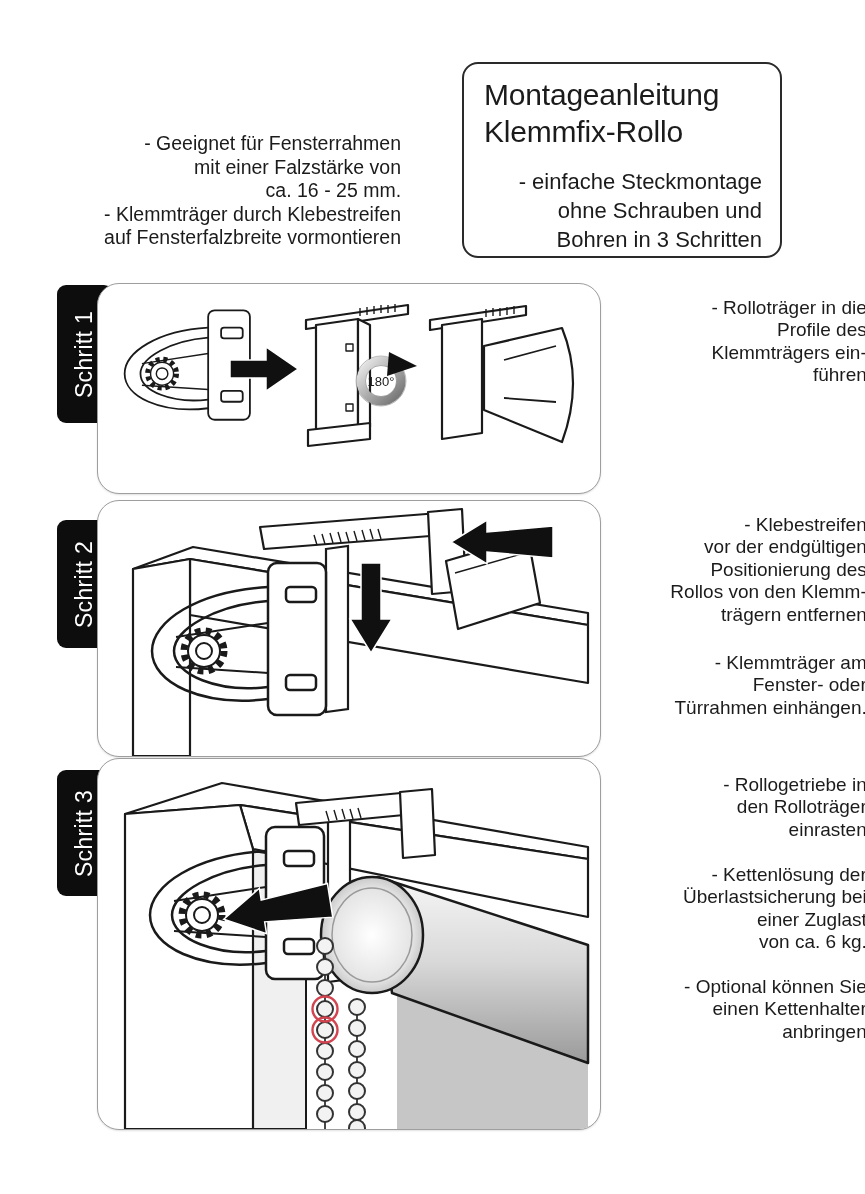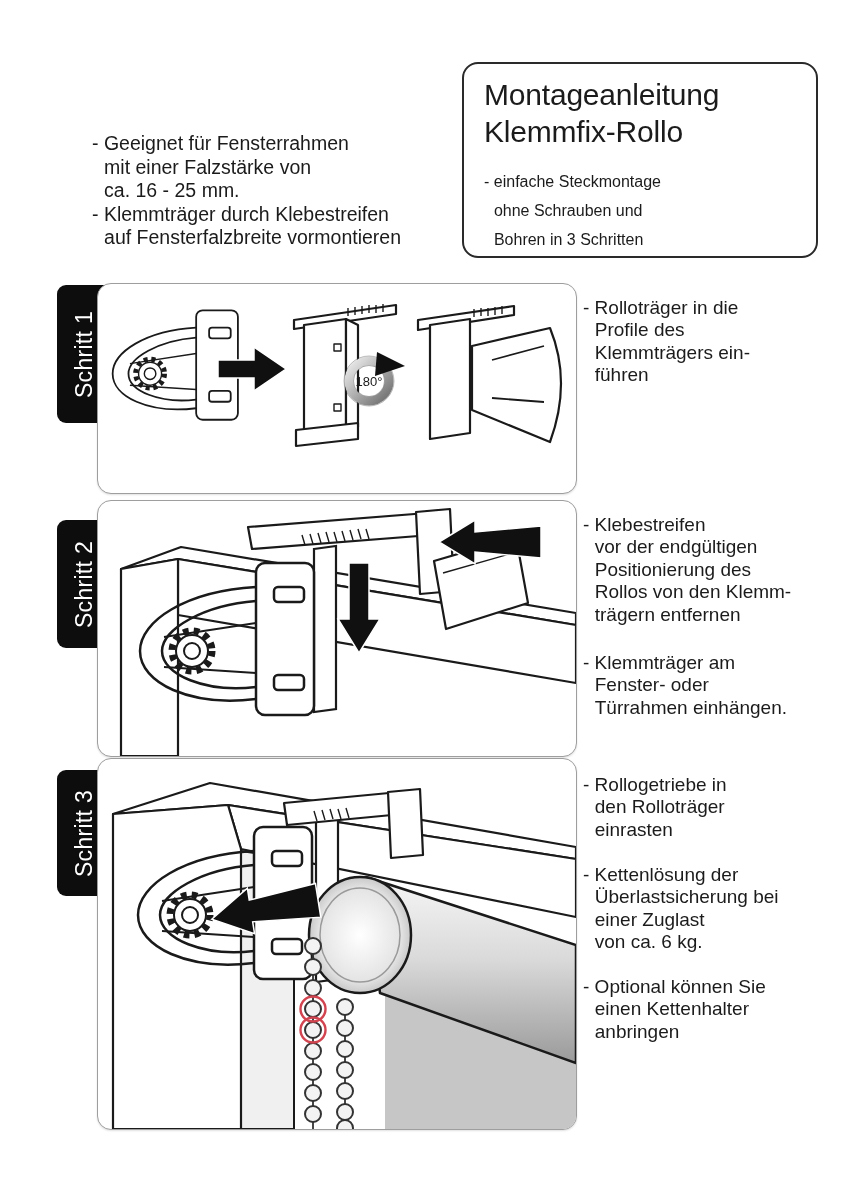--- a/index.html
+++ b/index.html
@@ -1,35 +1,36 @@
 <!DOCTYPE html>
 <html><head>
 <meta charset="utf-8">
 <style>
   html,body{margin:0;padding:0;background:#fff;}
   .page{
     position:relative;width:865px;height:1194px;background:#ffffff;
     font-family:"Liberation Sans", sans-serif;color:#1b1b1b;overflow:hidden;
   }
   .pre{white-space:pre-line;}
-  .hang{white-space:pre-line;padding-left:.62em;text-indent:-.62em;}
+  .hang{white-space:pre-line;padding-left:.62em;text-indent:-.62em;text-align:right;}
 
   .intro{position:absolute;left:92px;top:132px;font-size:19.5px;line-height:23.5px;}
 
   .title-box{
-    position:absolute;left:462px;top:62px;width:356px;height:196px;box-sizing:border-box;
+    position:absolute;left:462px;top:62px;width:320px;height:196px;box-sizing:border-box;
     border:2px solid #2a2a2a;border-radius:16px;background:#fff;padding:12px 18px 0 20px;
   }
   .title-box .title{font-size:30px;line-height:37px;letter-spacing:-.2px;}
-  .title-box .subtitle{margin-top:17px;font-size:16px;line-height:29px;}
+  .title-box .subtitle{margin-top:17px;font-size:22px;line-height:29px;}
 
   .panel{
     position:absolute;left:97px;width:478px;background:#fff;
-    border:1.5px solid #9e9e9e;border-radius:14px;overflow:hidden;z-index:2;
+    border:1.5px solid #9e9e9e;border-radius:22px;overflow:hidden;z-index:2;
     box-shadow:0 1px 2px rgba(0,0,0,.12);
+    padding-left:24px;
   }
   .panel svg{position:absolute;left:0;top:0;width:100%;height:100%;display:block;}
   #panel1{top:283px;height:209px;}
   #panel2{top:500px;height:255px;}
   #panel3{top:758px;height:370px;}
 
   .tab{
     position:absolute;left:57px;width:56px;background:#0d0d0d;border-radius:9px;z-index:1;
     display:flex;align-items:center;justify-content:center;
   }

